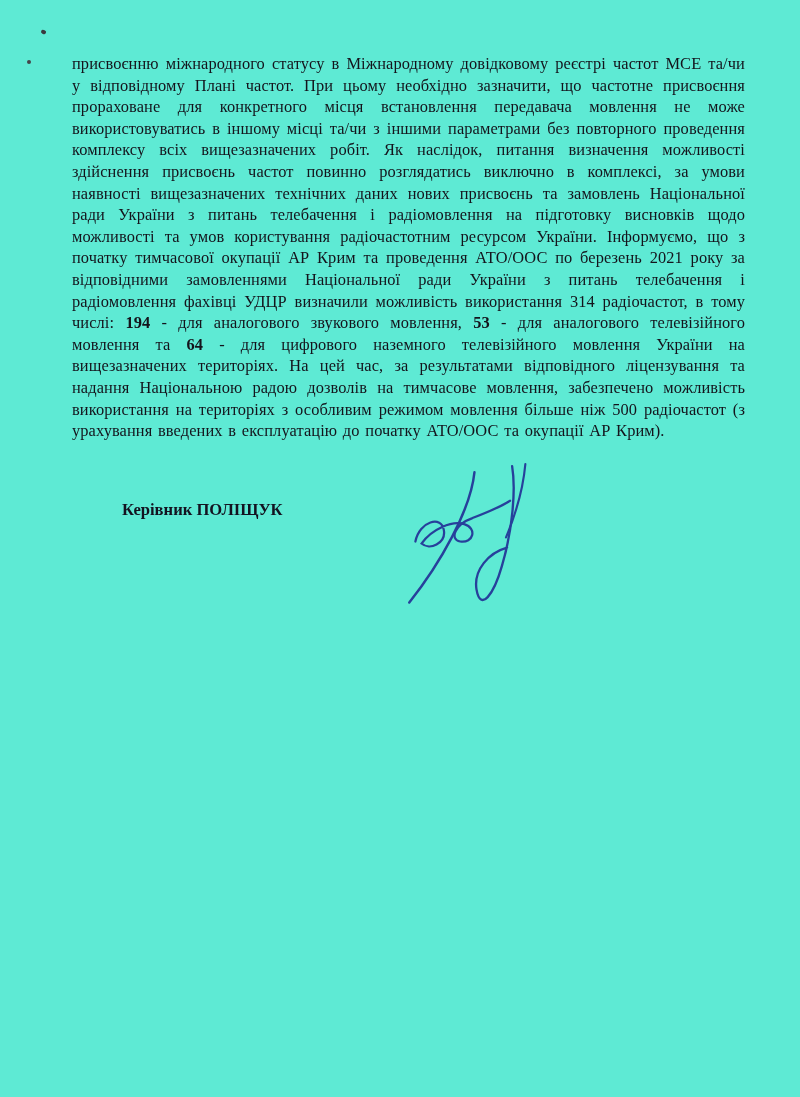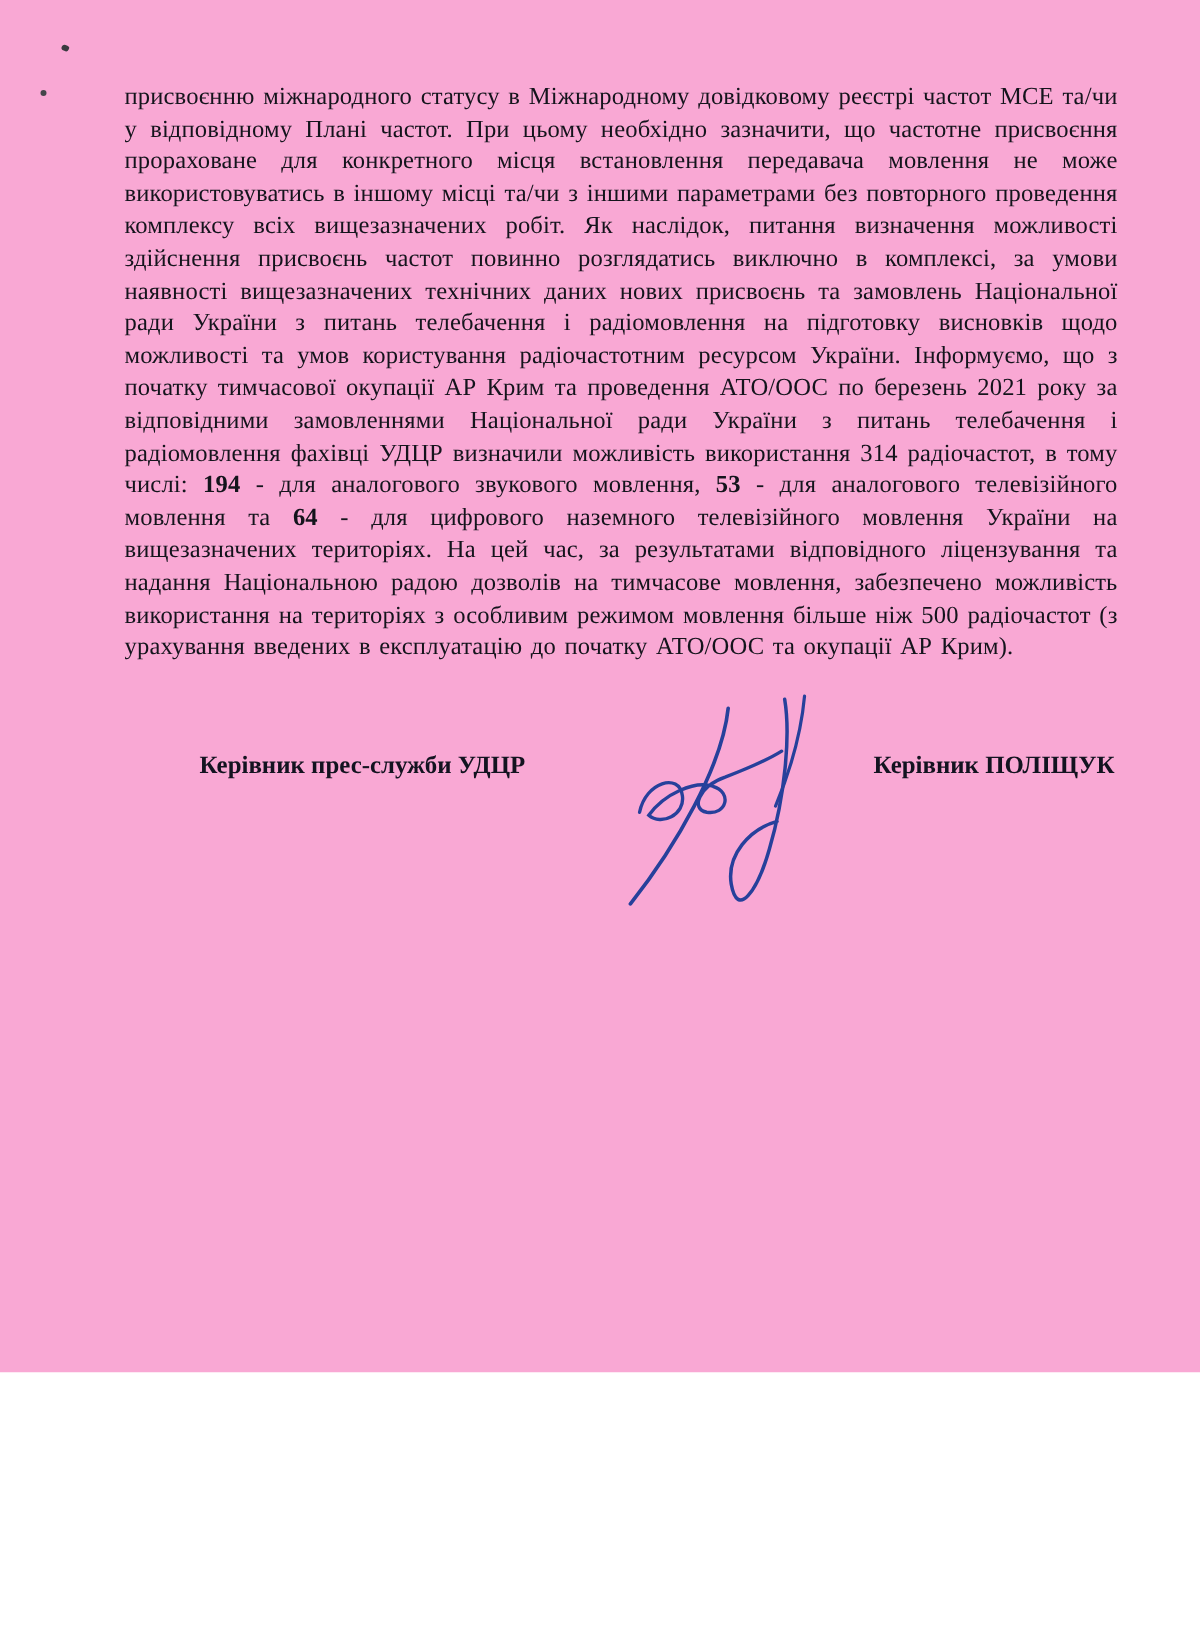--- a/index.html
+++ b/index.html
@@ -4,25 +4,24 @@
 <style>
   * { margin: 0; padding: 0; box-sizing: border-box; }
   html, body {
     width: 800px;
     background: #ffffff;
     font-family: "Liberation Serif", "DejaVu Serif", serif;
   }
   .page {
     position: relative;
     width: 800px;
-    height: 915px;
-    background: #f9a8d4;
+    height: 1097px;
+    background: #5eead4;
     overflow: hidden;
     color: #15151d;
-    padding-left: 11px;
   }
   
   .speck-1 {
     position: absolute; left: 41px; top: 30px;
     width: 5px; height: 4px; background: #3a3a3f;
     border-radius: 60% 40% 50% 50%;
     transform: rotate(25deg);
   }
   .speck-2 {
     position: absolute; left: 27px; top: 60px;
@@ -75,21 +74,20 @@
   <span class="speck-1"></span>
   <span class="speck-2"></span>
 
   <main class="content">
 
     <p class="body-text">
       <span>присвоєнню міжнародного статусу в Міжнародному довідковому реєстрі частот МСЕ та/чи у відповідному Плані частот. При цьому необхідно зазначити, що частотне присвоєння прораховане для конкретного місця встановлення передавача мовлення не може використовуватись в іншому місці та/чи з іншими параметрами без повторного проведення комплексу всіх вищезазначених робіт. Як наслідок, питання визначення можливості здійснення присвоєнь частот повинно розглядатись виключно в комплексі, за умови наявності вищезазначених технічних даних нових присвоєнь та замовлень Національної ради України з питань телебачення і радіомовлення на підготовку висновків щодо можливості та умов користування радіочастотним ресурсом України. Інформуємо, що з початку тимчасової окупації АР Крим та проведення АТО/ООС по березень 2021 року за відповідними замовленнями Національної ради України з питань телебачення і радіомовлення фахівці УДЦР визначили можливість використання 314 радіочастот, в тому числі: </span><span class="bold">194</span><span> - для аналогового звукового мовлення, </span><span class="bold">53</span><span> - для аналогового телевізійного мовлення та </span><span class="bold">64</span><span> - для цифрового наземного телевізійного мовлення України на вищезазначених територіях. На цей час, за результатами відповідного ліцензування та надання Національною радою дозволів на тимчасове мовлення, забезпечено можливість використання на територіях з особливим режимом мовлення більше ніж 500 радіочастот (з урахування введених в експлуатацію до початку АТО/ООС та окупації АР Крим).</span>
     </p>
 
     <div class="signature-row">
-      <div class="sig-title">Керівник прес-служби УДЦР</div>
 
       <svg class="signature-svg" viewBox="0 0 170 165" fill="none" xmlns="http://www.w3.org/2000/svg">
 
         <path d="M 82,14 C 78,52 48,104 18,142" stroke-width="2.4" stroke-linecap="round" stroke="#27409b"></path>
 
         <path d="M 24,82 C 28,62 50,56 52,71 C 54,84 38,91 30,84 C 40,70 60,61 72,65 C 85,69 81,84 68,82 C 57,80 63,65 80,59 C 93,54 106,49 117,42" stroke-width="2.2" stroke-linecap="round" stroke="#27409b"></path>
 
         <path d="M 119,8 C 123,32 119,72 109,106 C 101,134 88,152 84,129 C 81,110 96,93 114,88" stroke-width="2.3" stroke-linecap="round" stroke="#27409b"></path>
 
         <path d="M 132,6 C 130,28 123,54 113,78" stroke-width="2.1" stroke-linecap="round" stroke="#27409b"></path>

